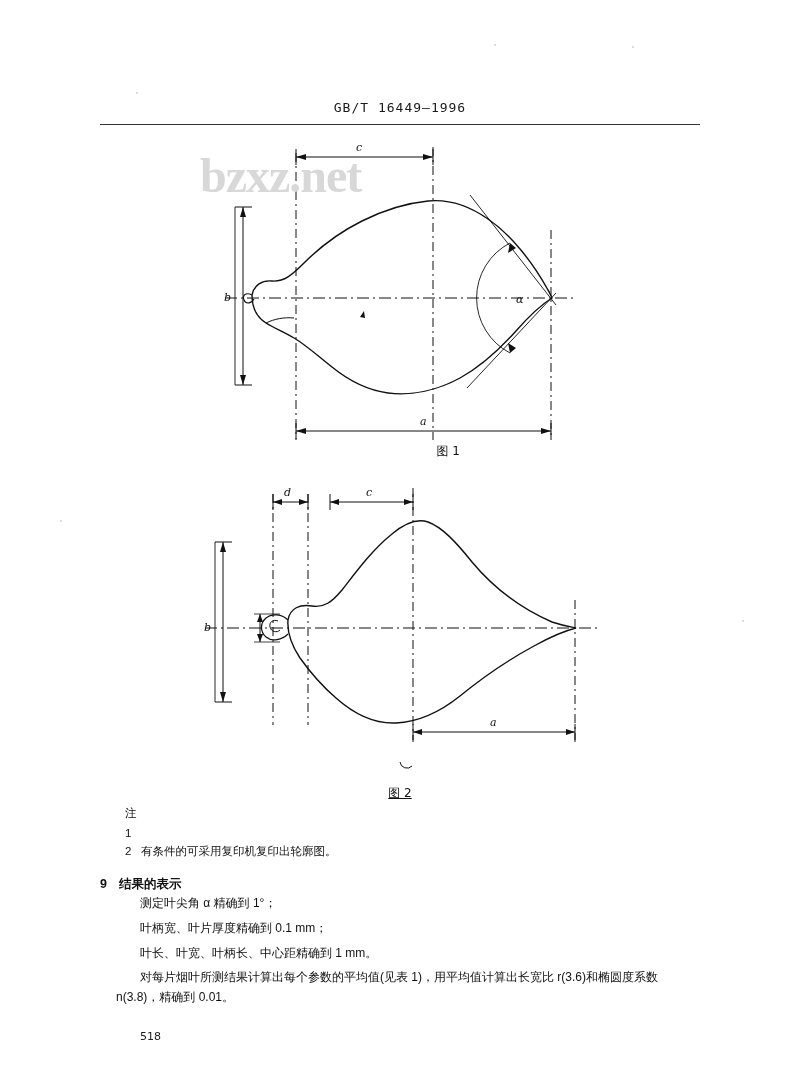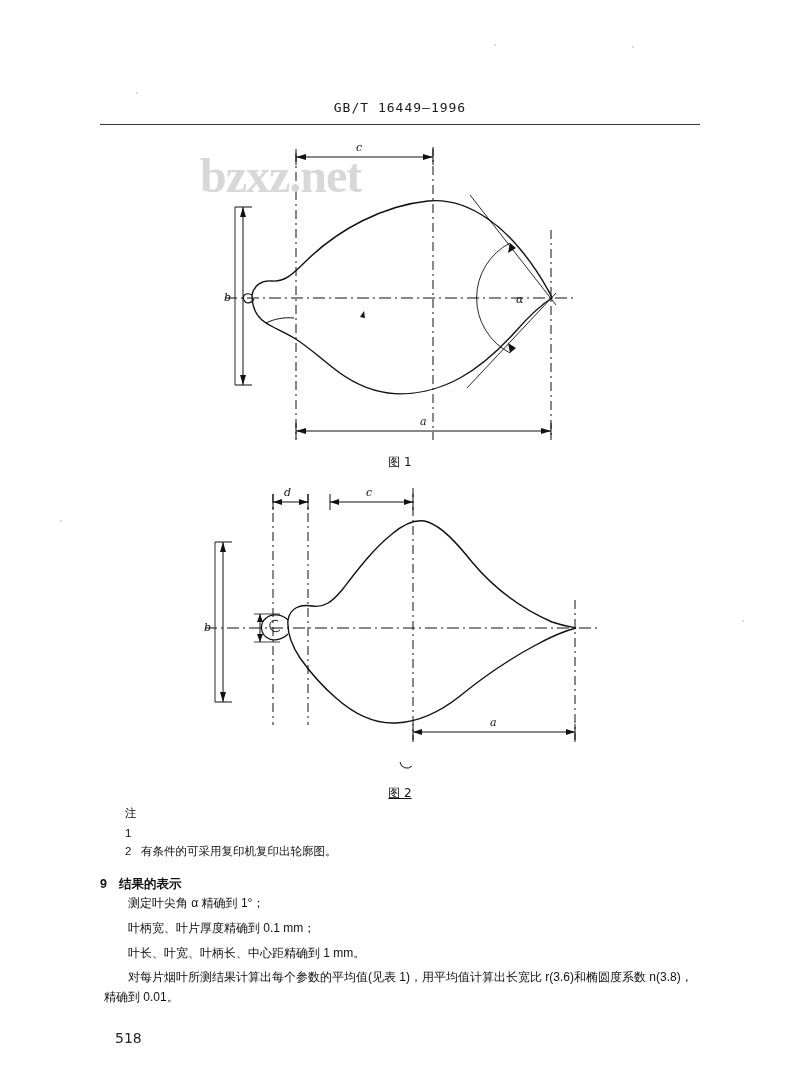--- a/index.html
+++ b/index.html
@@ -103,33 +103,33 @@
   }
   .section-head {
     font-size: 12.5px;
     font-weight: bold;
     margin-bottom: 1px;
   }
   .section-head .num {
     margin-right: 12px;
   }
   .section p {
-    margin: 0 0 5px 4px;
+    margin: 0 0 5px 16px;
     font-size: 12px;
     line-height: 1.65;
     text-indent: 24px;
   }
 
   
   .page-number {
     position: absolute;
-    left: 115px;
+    left: 140px;
     top: 1030px;
     font-family: "DejaVu Sans", sans-serif;
-    font-size: 14px;
+    font-size: 11px;
     color: #222;
   }
 
   
   .speck {
     position: absolute;
     background: #cfcfcf;
     width: 2px;
     height: 2px;
     border-radius: 50%;
@@ -214,21 +214,21 @@
         <path d="M72 160 C 66 157, 62 160, 64 165 C 66 170, 72 168, 74 164" stroke-width="1.1"></path>
         <path d="M86 188 C 94 184, 104 182, 114 183" stroke-width="1"></path>
 
         <path d="M180 182 l4 -6 l1 7 z" fill="#111" stroke="none"></path>
       </g>
       <text x="176" y="16">c</text>
       <text x="44" y="166">b</text>
       <text x="240" y="290">a</text>
       <text x="336" y="168">α</text>
     </svg>
-    <div class="fig-caption" style="left:160px;top:319px;width:120px;">图 1</div>
+    <div class="fig-caption" style="left:160px;top:308px;width:120px;text-align:right;">图 1</div>
   </div>
 
   <div class="figure" style="left:160px;top:480px;width:460px;height:320px;">
     <svg width="460" height="320" viewBox="0 0 460 320">
       <g stroke="#111" fill="none" stroke-width="1">
 
         <line x1="113" y1="14" x2="113" y2="245" stroke-dasharray="9,4,2,4"></line>
         <line x1="148" y1="14" x2="148" y2="245" stroke-dasharray="9,4,2,4"></line>
         <line x1="253" y1="8" x2="253" y2="262" stroke-dasharray="9,4,2,4"></line>
         <line x1="415" y1="120" x2="415" y2="262" stroke-dasharray="9,4,2,4"></line>

